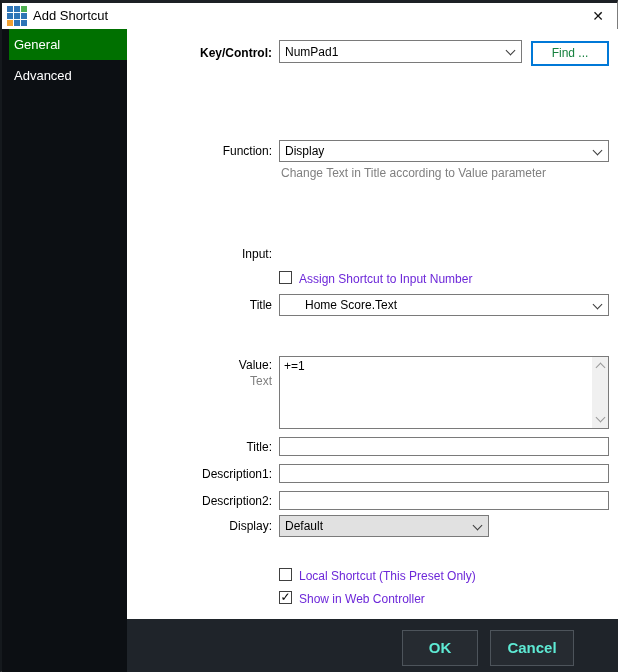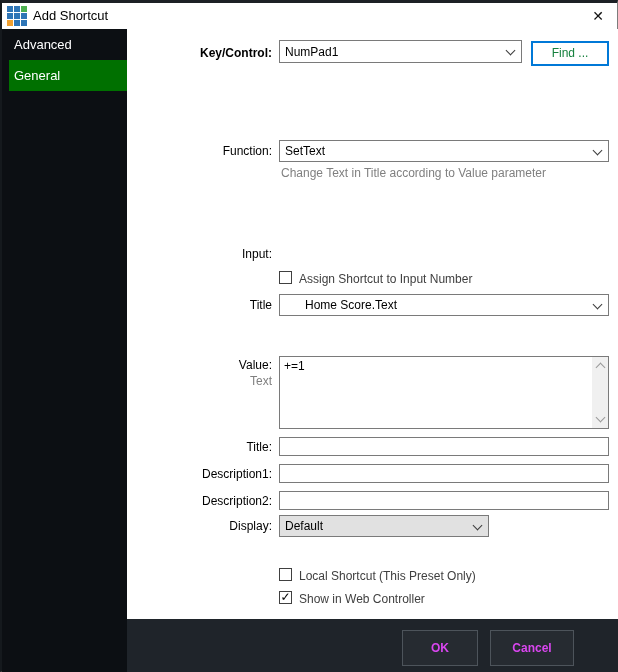--- a/index.html
+++ b/index.html
@@ -41,39 +41,39 @@
   .chev::before { content:""; position:absolute; left:1px; top:0; width:6px; height:6px;
                   border-right:1px solid #3c3c3c; border-bottom:1px solid #3c3c3c; transform:rotate(45deg); }
 
   .find-btn { position:absolute; background:#fff; border:2px solid var(--find-border,#0078d7);
               text-align:center; font-size:12px; color:#15803d; cursor:pointer; }
 
   .desc { position:absolute; color:var(--description-text,#808080); white-space:nowrap; }
 
   .cb { position:absolute; width:13px; height:13px; background:#fff; border:1px solid #404040;
         font-size:12px; line-height:11px; text-align:center; color:#000; cursor:pointer; }
-  .cb-label { position:absolute; color:#404040; white-space:nowrap; }
+  .cb-label { position:absolute; color:#6d28d9; white-space:nowrap; }
 
   .txt { position:absolute; border:1px solid #7a7a7a; background:#fff; font-family:"Liberation Sans",sans-serif;
          font-size:12px; padding:1px 4px; color:#000; outline:none; }
 
   .ta-wrap { position:absolute; border:1px solid #7a7a7a; background:#fff; }
   .ta-wrap textarea { position:absolute; left:0; top:0; width:calc(100% - 17px); height:100%;
          border:none; resize:none; outline:none; font-family:"Liberation Sans",sans-serif;
          font-size:12px; padding:2px 4px; }
   .sb { position:absolute; right:0; top:0; width:16px; height:100%; background:#f0f0f0;
         display:flex; flex-direction:column; justify-content:space-between; align-items:center; padding:5px 0; }
   .sb .chev::before { border-color:#9a9a9a; }
   .sb .chev.up { transform:rotate(180deg); }
 
   
   .footer { position:absolute; left:125px; top:616px; width:493px; height:56px; background:var(--footer-bg,#1f242a); }
   .footer-btn { position:absolute; top:11px; height:36px; background:var(--button-bg,#262b31);
-                border:1px solid var(--button-border,#4d545b); color:#d946ef; font-weight:bold;
-                font-size:12px; text-align:center; line-height:34px; cursor:pointer; }
+                border:1px solid var(--button-border,#4d545b); color:#5eead4; font-weight:bold;
+                font-size:15px; text-align:center; line-height:34px; cursor:pointer; }
 </style>
 </head>
 <body>
 
 <div class="window">
 
   <div class="titlebar">
     <div class="logo" id="logo">
         <span style="background: rgb(46, 117, 182);"></span>
         <span style="background: rgb(46, 117, 182);"></span>
@@ -83,36 +83,36 @@
         <span style="background: rgb(46, 117, 182);"></span>
         <span style="background: rgb(240, 160, 48);"></span>
         <span style="background: rgb(46, 117, 182);"></span>
         <span style="background: rgb(46, 117, 182);"></span>
       </div>
     <div class="title-text">Add Shortcut</div>
     <div class="close-btn">✕</div>
   </div>
 
   <div class="sidebar">
+    <div class="side-item selected">General</div>
     <div class="side-item">Advanced</div>
-    <div class="side-item selected">General</div>
   </div>
 
   <div class="content">
 
     <div class="lbl bold" style="top:17px;">Key/Control:</div>
     <div class="combo" style="left:152px; top:11px; width:243px; height:23px;">
       <span class="combo-text">NumPad1</span>
       <span class="chev"></span>
     </div>
     <div class="find-btn" style="left:404px; top:12px; width:78px; height:25px; line-height:21px;">Find ...</div>
 
     <div class="lbl" style="top:115px;">Function:</div>
     <div class="combo" style="left:152px; top:111px; width:330px; height:22px;">
-      <span class="combo-text">SetText</span>
+      <span class="combo-text">Display</span>
       <span class="chev"></span>
     </div>
     <div class="desc" style="left:154px; top:137px;">Change Text in Title according to Value parameter</div>
 
     <div class="lbl" style="top:218px;">Input:</div>
 
     <div class="cb" style="left:152px; top:242px;"></div>
     <div class="cb-label" style="left:172px; top:243px;">Assign Shortcut to Input Number</div>
 
     <div class="lbl" style="top:269px;">Title</div>

